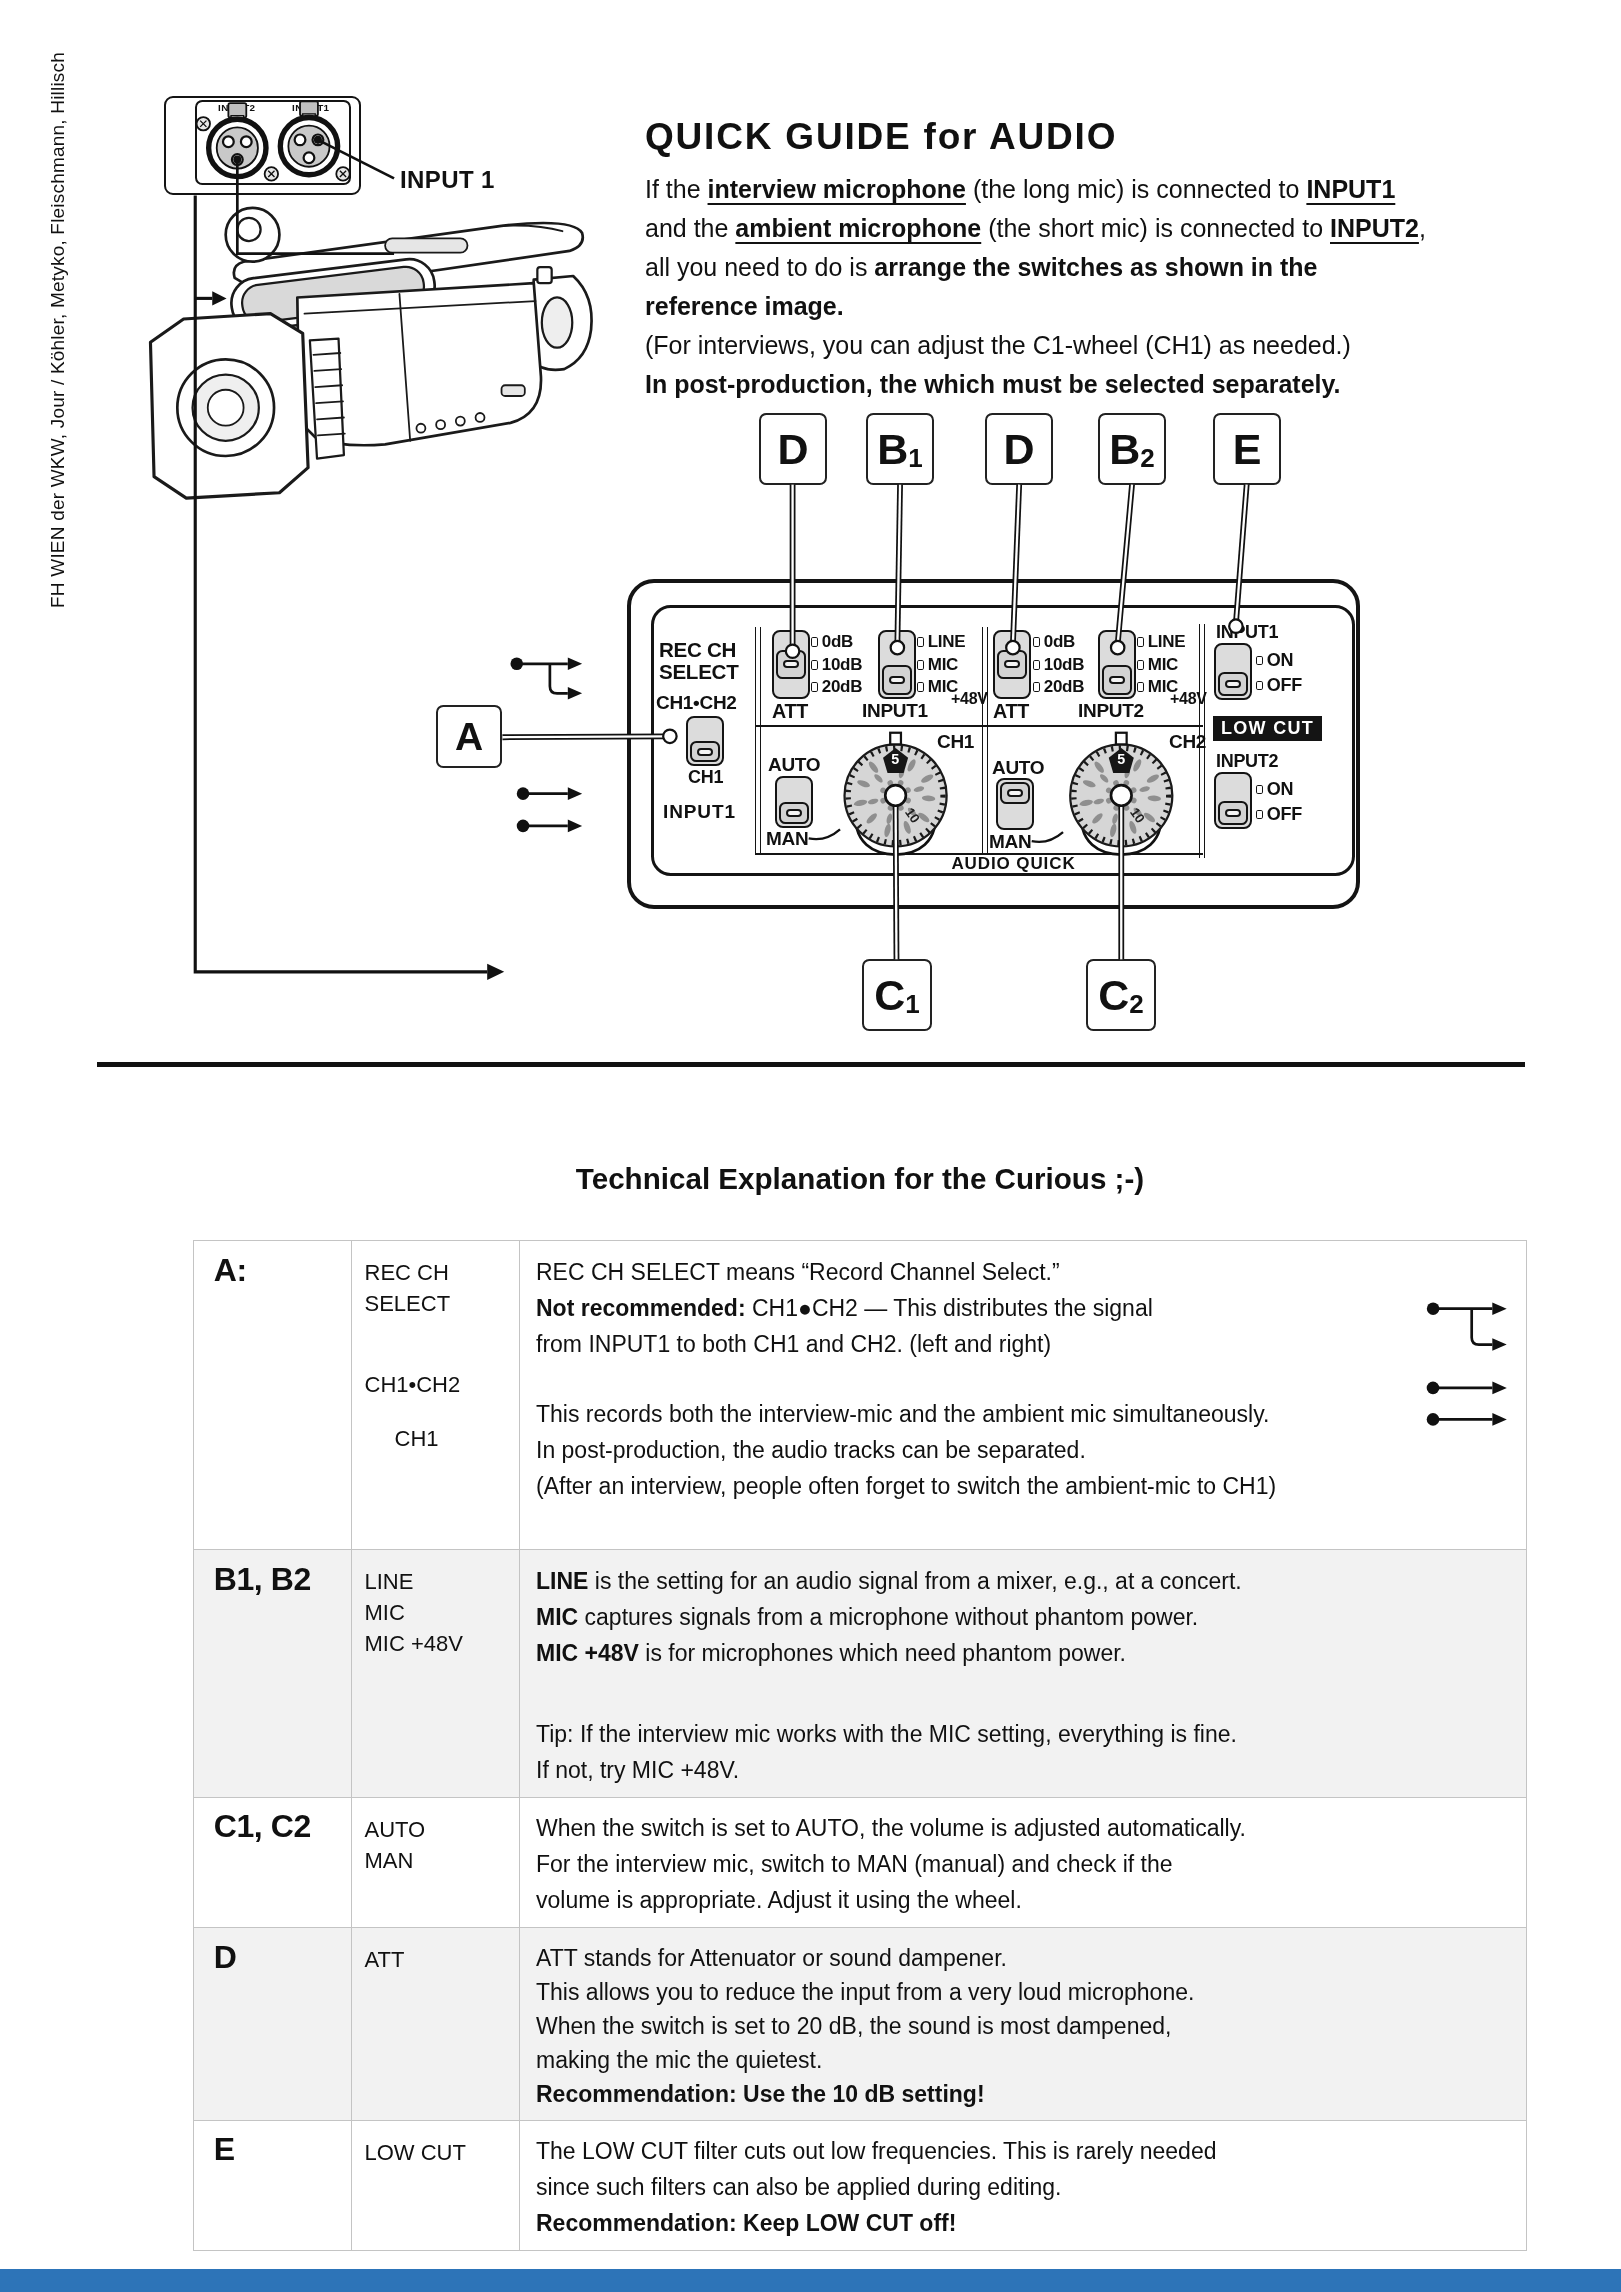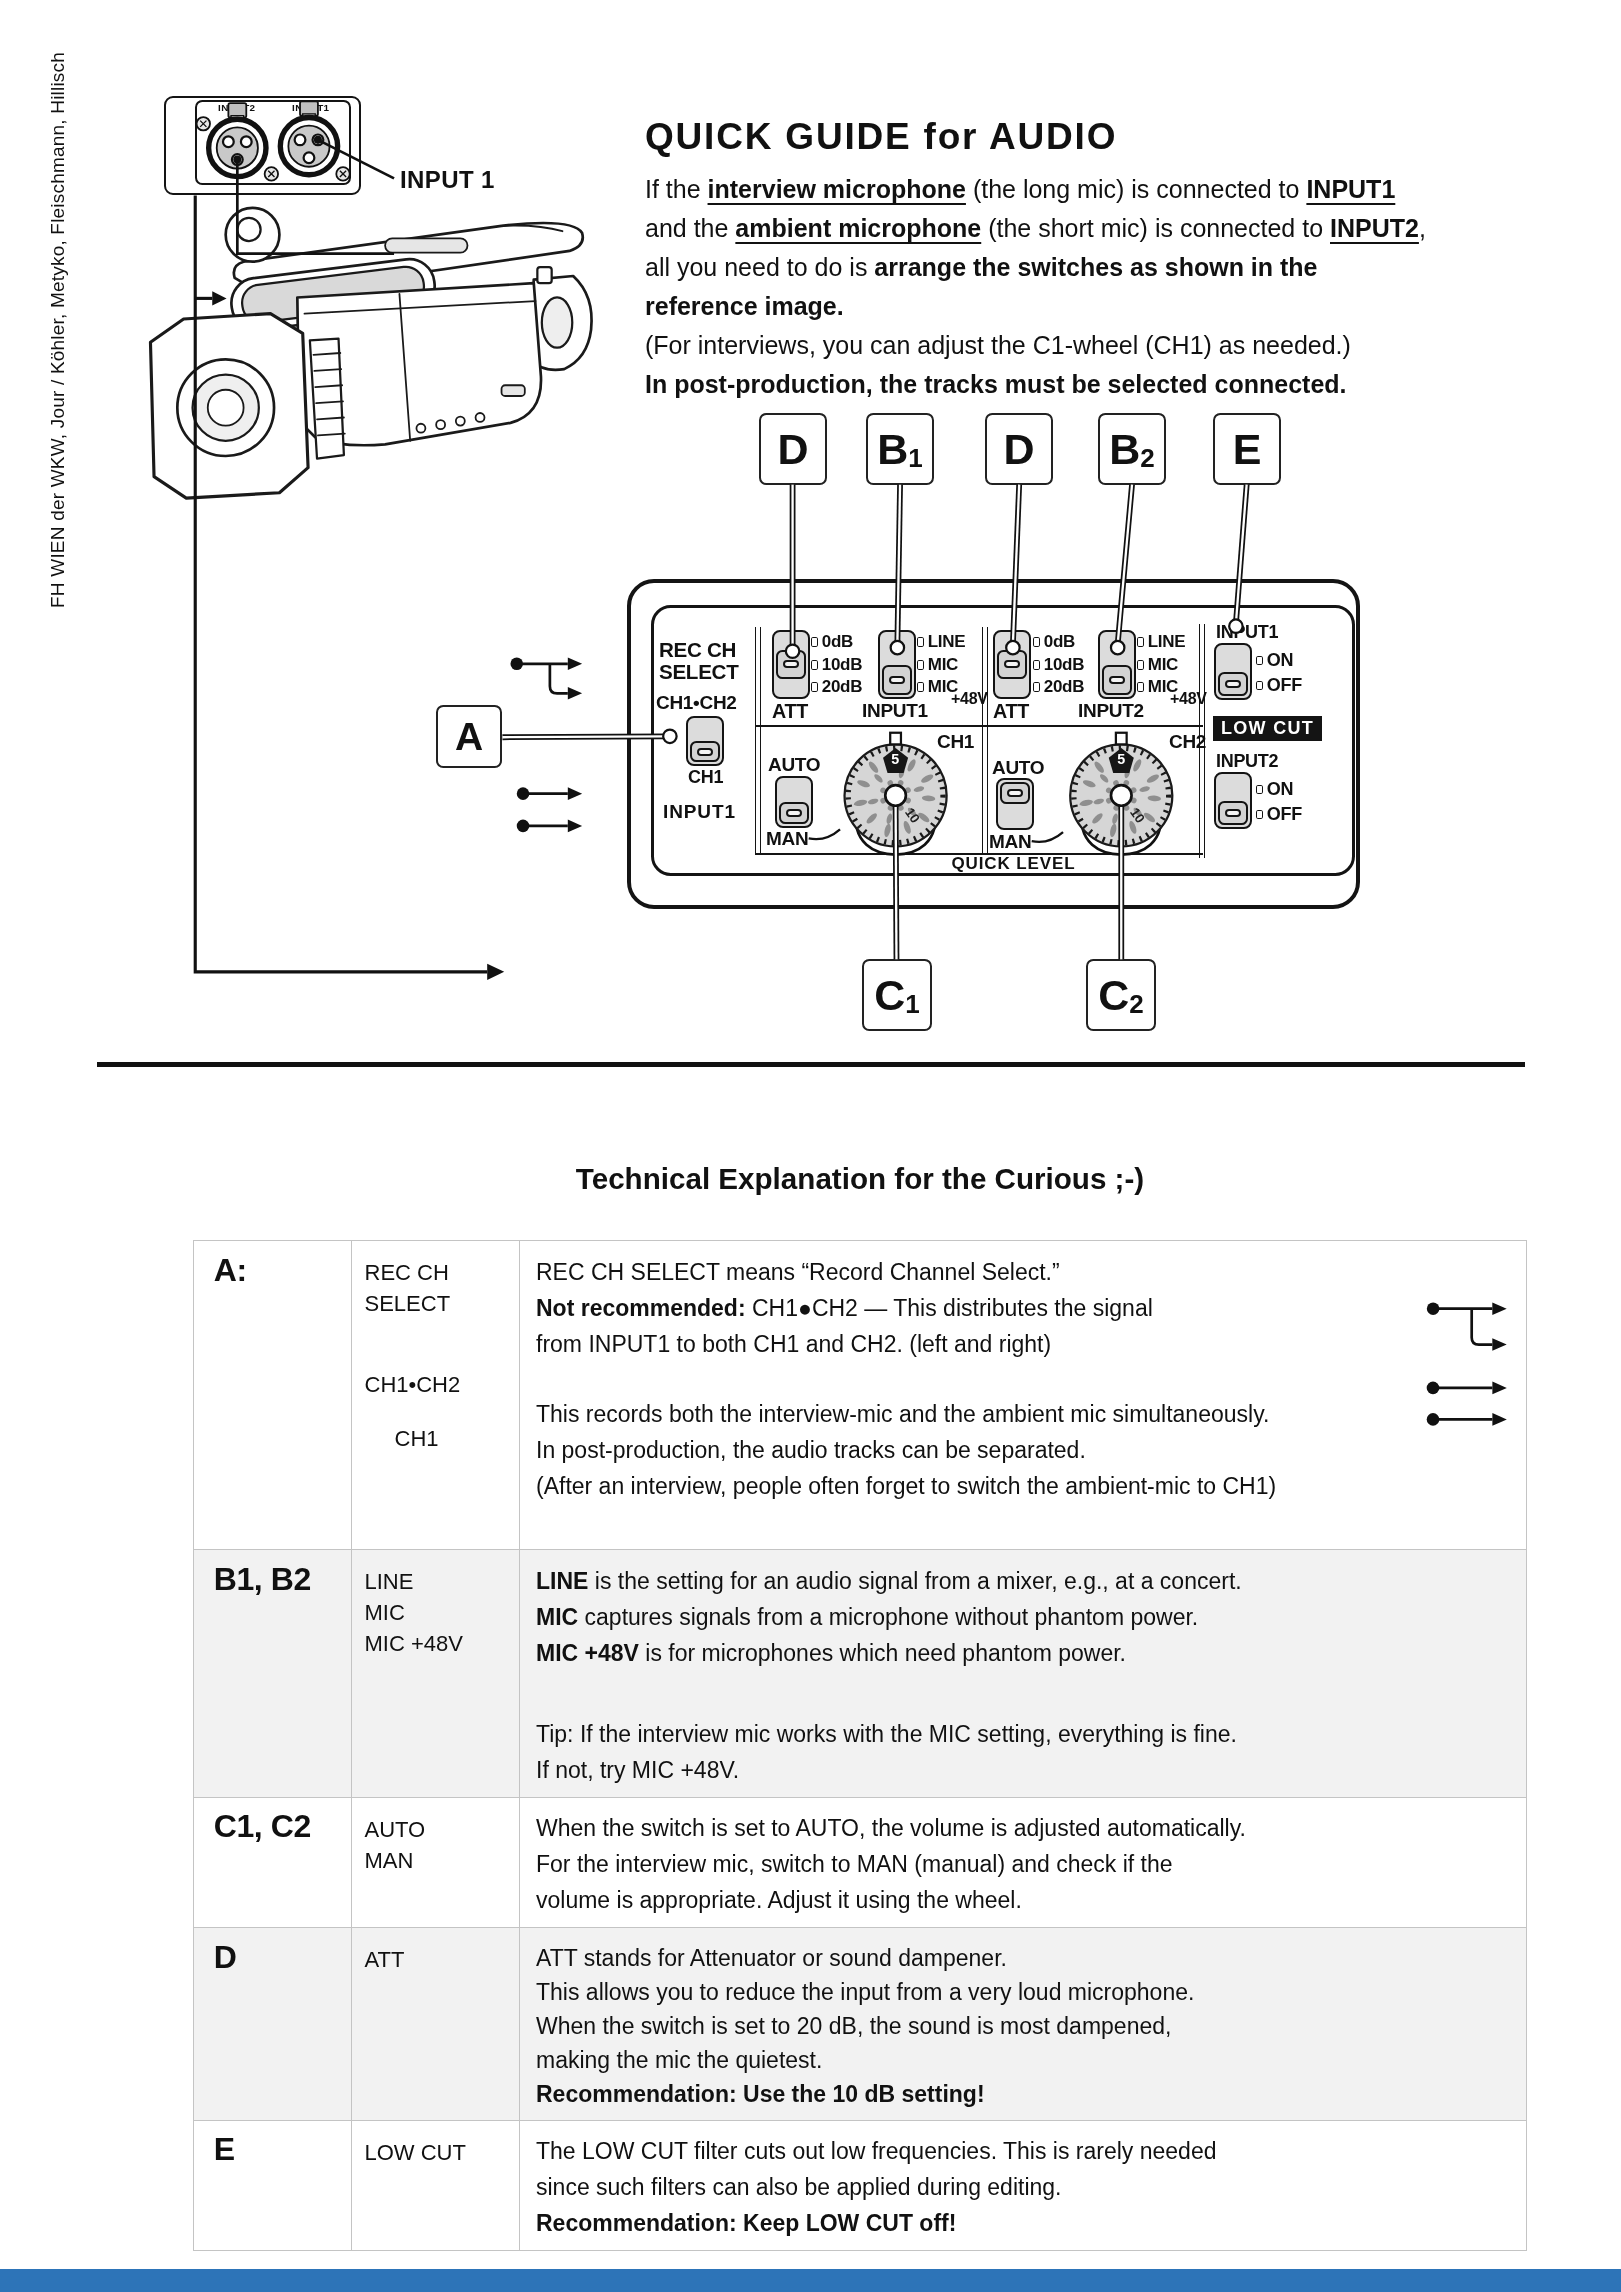--- a/index.html
+++ b/index.html
@@ -88,21 +88,21 @@
   <div class="fig-callout" style="left:400px;top:166px;">INPUT 1</div>
   <div class="fig-callout" style="left:400px;top:241px;">INPUT 2</div>
 
   <div class="g-title">QUICK GUIDE for AUDIO</div>
   <div class="g-par">
     <div class="ln"><span>If the </span><span class="bu">interview microphone</span><span> (the long mic) is connected to </span><span class="bu">INPUT1</span></div>
     <div class="ln"><span>and the </span><span class="bu">ambient microphone</span><span> (the short mic) is connected to </span><span class="bu">INPUT2</span><span>,</span></div>
     <div class="ln"><span>all you need to do is </span><span class="b">arrange the switches as shown in the</span></div>
     <div class="ln b"><span>reference image.</span></div>
     <div class="ln"><span>(For interviews, you can adjust the C1-wheel (CH1) as needed.)</span></div>
-    <div class="ln b"><span>In post-production, the tracks must be selected connected.</span></div>
+    <div class="ln b"><span>In post-production, the which must be selected separately.</span></div>
   </div>
 
   <div class="cbx" style="left:759px;top:413px;width:68px;height:72px;">
       <span>D</span>
     </div>
   <div class="cbx" style="left:866px;top:413px;width:68px;height:72px;">
       <span>B</span>
       <span class="cbx-sub">1</span>
     </div>
   <div class="cbx" style="left:985px;top:413px;width:68px;height:72px;">
@@ -261,21 +261,21 @@
   <div class="plabel" style="left:766px;top:828px;font-size:19px;">MAN</div>
   <div class="plabel" style="left:937px;top:731px;font-size:19px;">CH1</div>
   <div class="plabel" style="left:992px;top:757px;font-size:19px;">AUTO</div>
   <div class="switch pos-top" style="left:996px;top:778px;width:38px;height:52px;">
       <div class="knob">
         <div class="slot"></div>
       </div>
     </div>
   <div class="plabel" style="left:989px;top:831px;font-size:19px;">MAN</div>
   <div class="plabel" style="left:1169px;top:731px;font-size:19px;">CH2</div>
-  <div class="plabel z30" style="left:942px;top:854px;width:143px;text-align:center;font-size:17px;letter-spacing:0.9px;">QUICK LEVEL</div>
+  <div class="plabel z30" style="left:942px;top:854px;width:143px;text-align:center;font-size:17px;letter-spacing:0.9px;">AUDIO QUICK</div>
 
   <div class="wheel-num5" style="left:888px;top:751px;">5</div>
   <div class="wheel-num10" style="left:905px;top:808px;">10</div>
   <div class="wheel-num5" style="left:1114px;top:751px;">5</div>
   <div class="wheel-num10" style="left:1130px;top:808px;">10</div>
 
   <div class="divider"></div>
   <div class="t-heading">Technical Explanation for the Curious ;-)</div>
 
   <div class="table">

